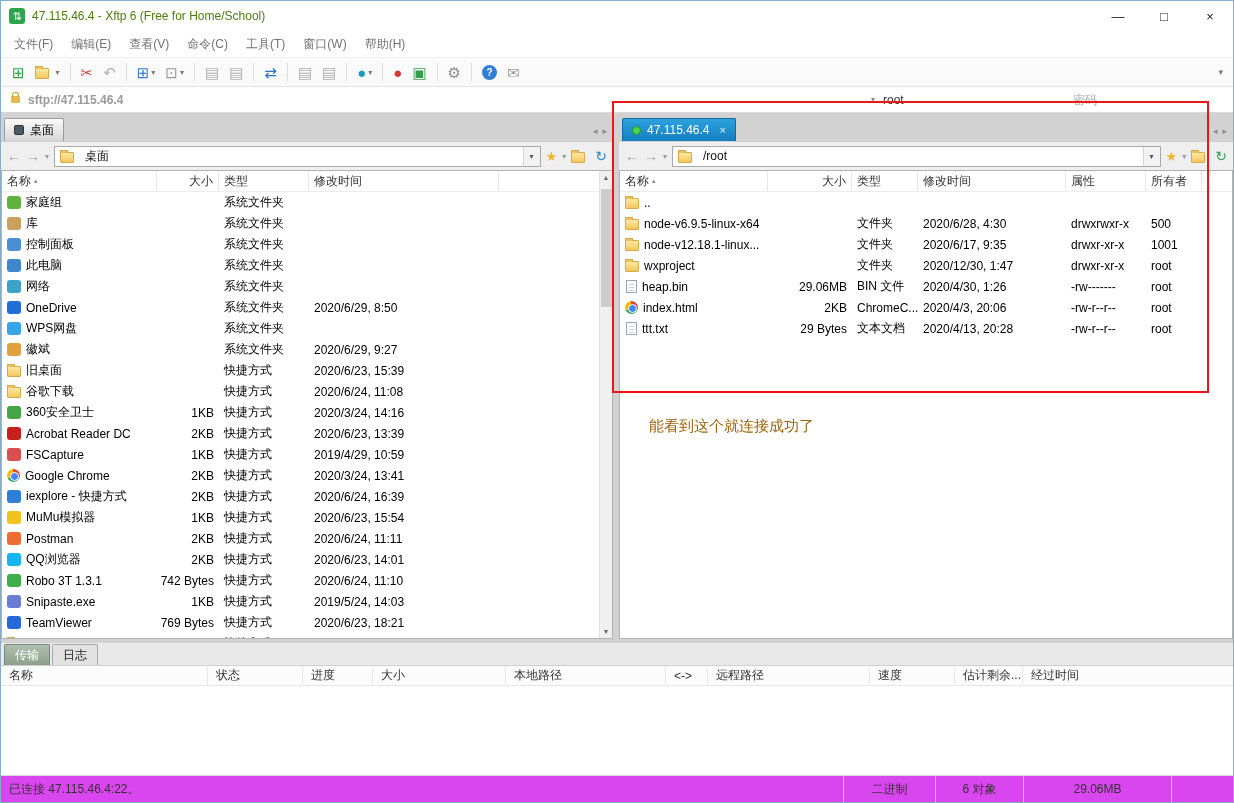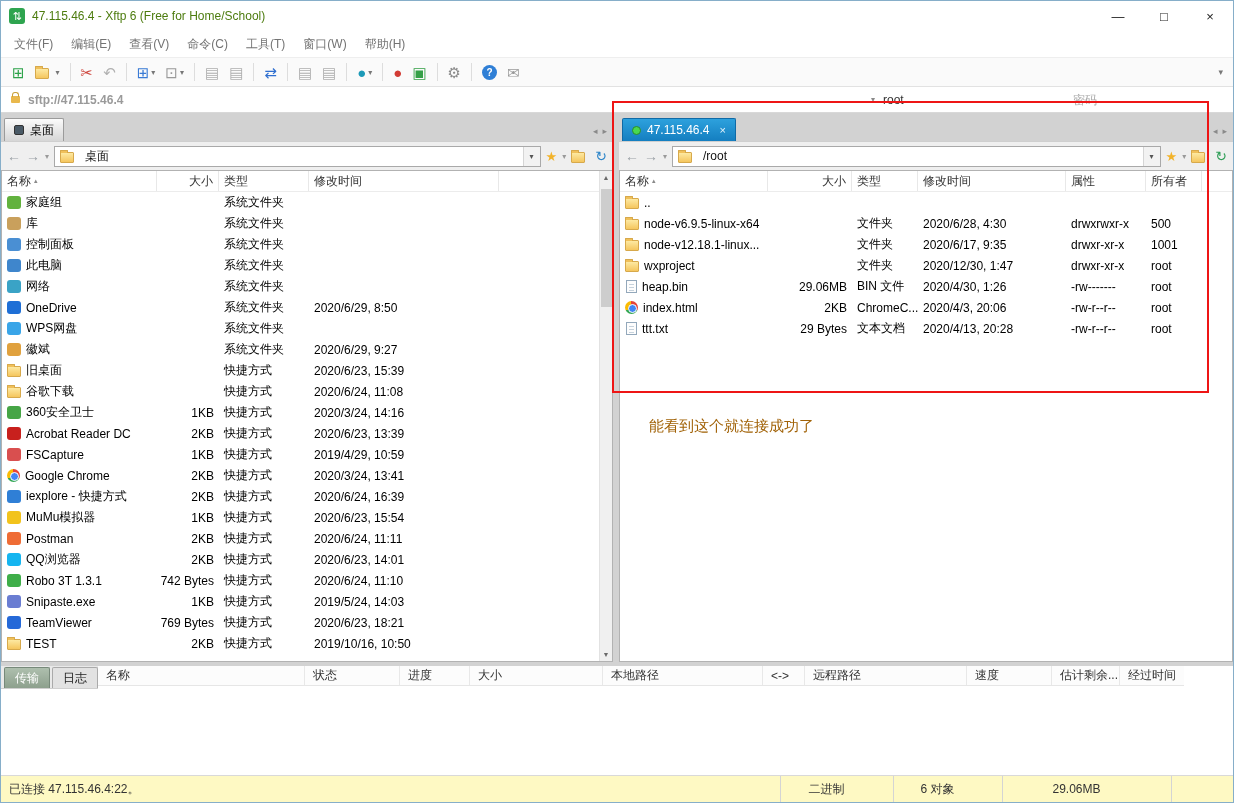--- a/index.html
+++ b/index.html
@@ -87,30 +87,30 @@
 
   
   .vscroll{position:absolute;top:0;right:0;bottom:0;width:13px;background:#f0f0f0;border-left:1px solid #e2e2e2;display:flex;flex-direction:column;align-items:center;justify-content:space-between;font-size:7px;color:#6a6a6a;padding:3px 0;}
   .vthumb{position:absolute;top:18px;left:1px;width:11px;height:118px;background:#cdcdcd;}
 
   
   .anno-box{position:absolute;left:611px;top:100px;width:597px;height:292px;border:2px solid #ee1515;z-index:40;pointer-events:none;}
   .anno-text{position:absolute;left:648px;top:416px;color:#a16207;font-size:15px;z-index:40;pointer-events:none;}
 
   
-  .bottom{height:113px;flex:none;display:flex;flex-direction:row;background:#fff;border-top:4px solid #d2d2d2;}
+  .bottom{height:136px;flex:none;display:flex;flex-direction:column;background:#fff;border-top:4px solid #d2d2d2;}
   .bt-tabs{height:23px;background:#e9e9e9;display:flex;align-items:flex-end;padding-left:3px;gap:2px;border-bottom:1px solid #cfcfcf;flex:none;}
   .bt-tab{height:21px;line-height:20px;padding:0 10px;border:1px solid #aaa;border-bottom:none;border-radius:2px 2px 0 0;background:#e2e2e2;color:#222;}
   .bt-tab.active{background:linear-gradient(#aebfae,#8da08d);border-color:#77897a;color:#fff;}
   .bt-head{height:20px;display:flex;border-bottom:1px solid #e6e6e6;background:#fcfcfc;flex:none;}
   .bt-cell{display:flex;align-items:center;padding:0 8px;border-right:1px solid #e8e8e8;color:#333;white-space:nowrap;overflow:hidden;flex:none;}
   .bt-body{flex:1;background:#fff;}
 
   
-  .statusbar{height:27px;background:#fef9c3;border-top:1px solid #d9d9d9;display:flex;align-items:center;flex:none;gap:21px;}
+  .statusbar{height:27px;background:#d946ef;border-top:1px solid #d9d9d9;display:flex;align-items:center;flex:none;}
   .sb-left{flex:1;padding-left:8px;color:#333;}
   .sb-seg{border-left:1px solid #d4d4d4;height:100%;display:flex;align-items:center;justify-content:center;color:#333;flex:none;}
   .sb-mode{width:92px;} .sb-obj{width:88px;} .sb-size{width:148px;} .sb-tail{width:62px;}
 </style>
 </head>
 <body>
 
 <div class="app">
 
   <div class="titlebar">

